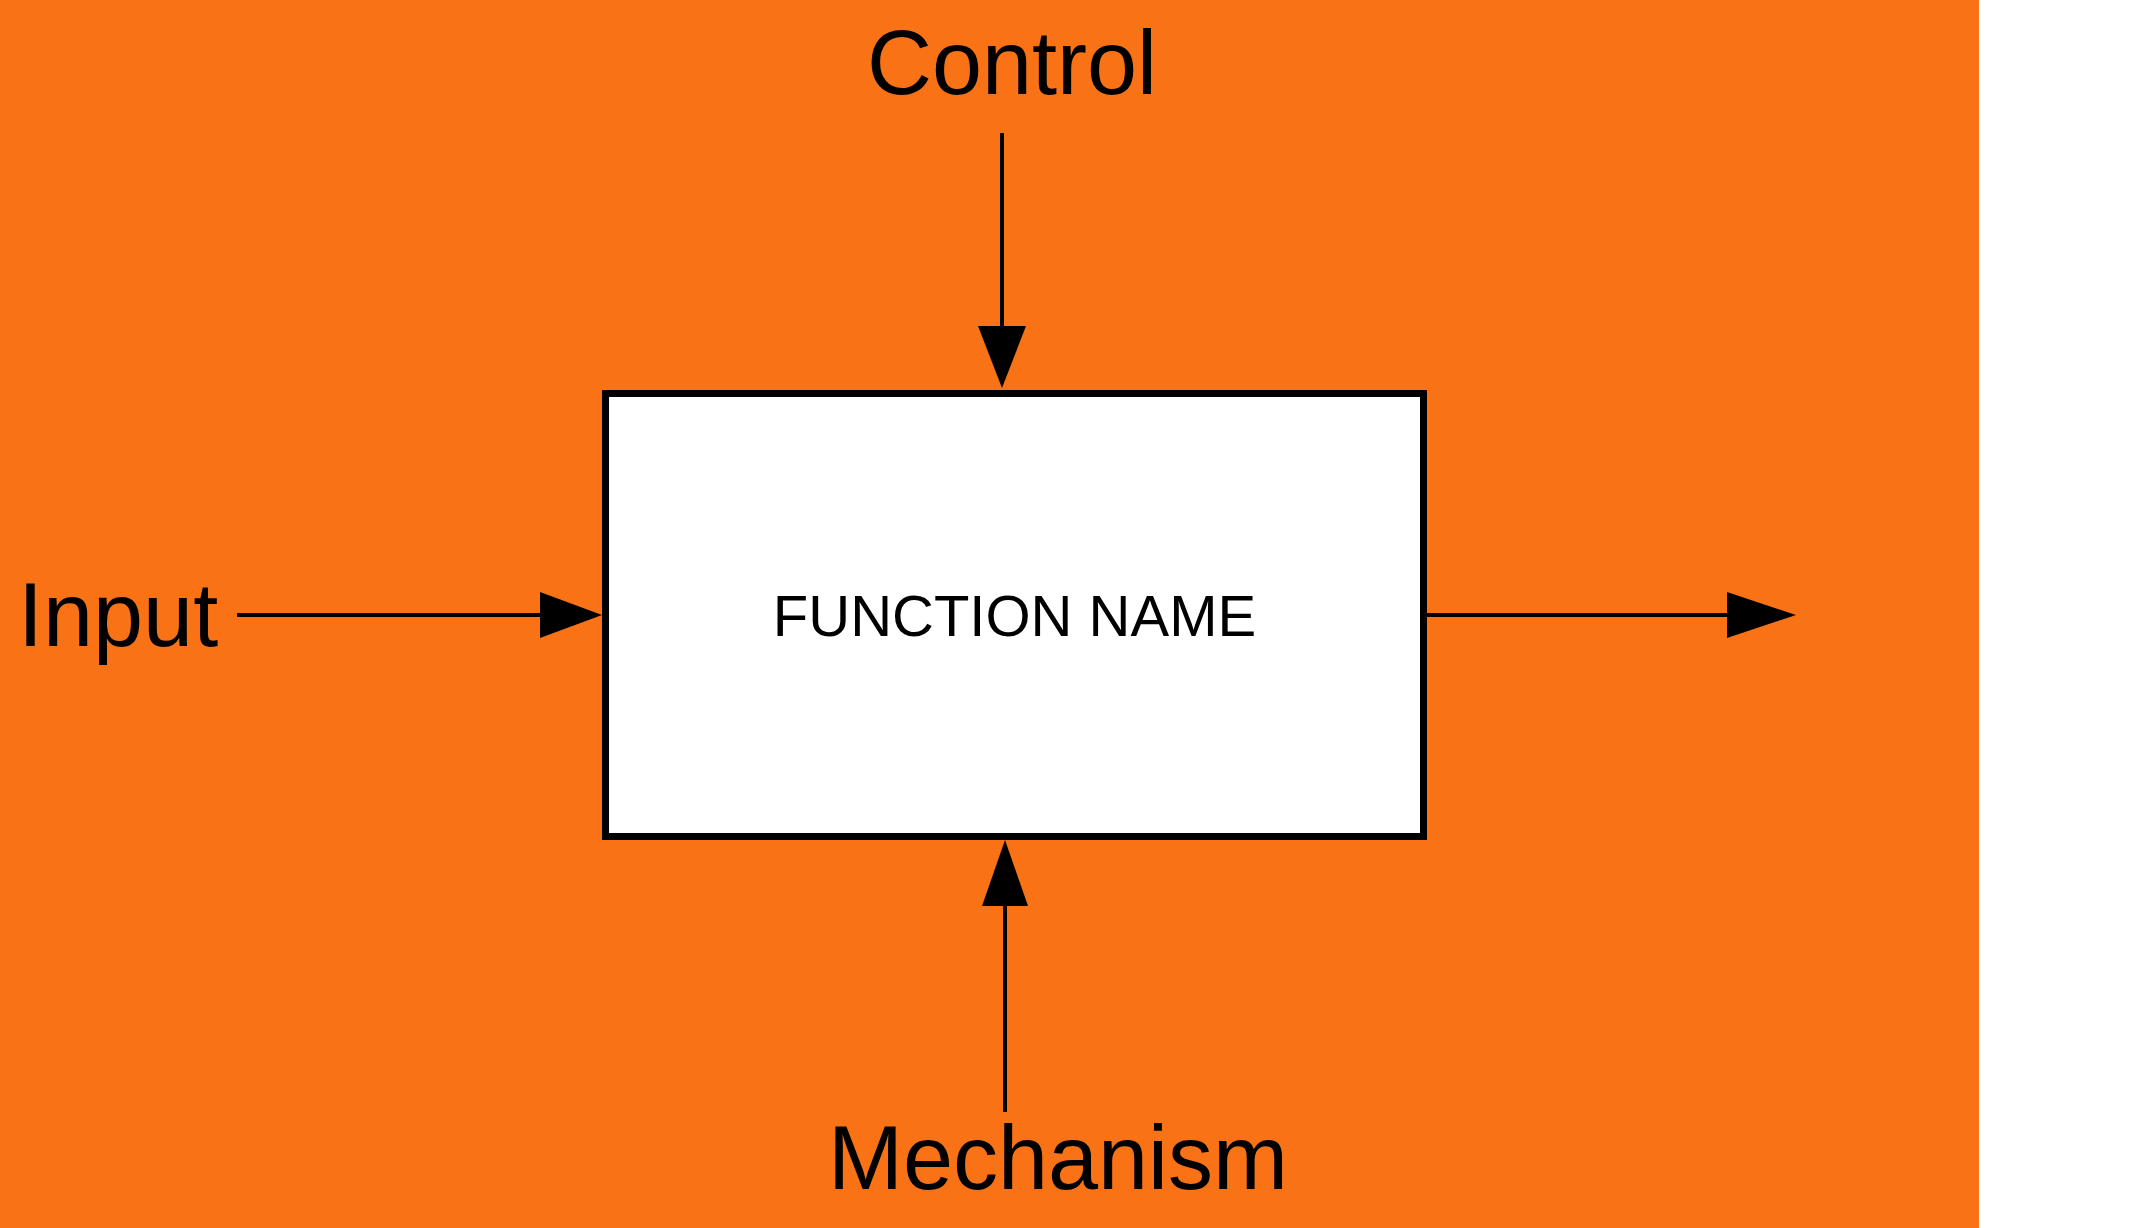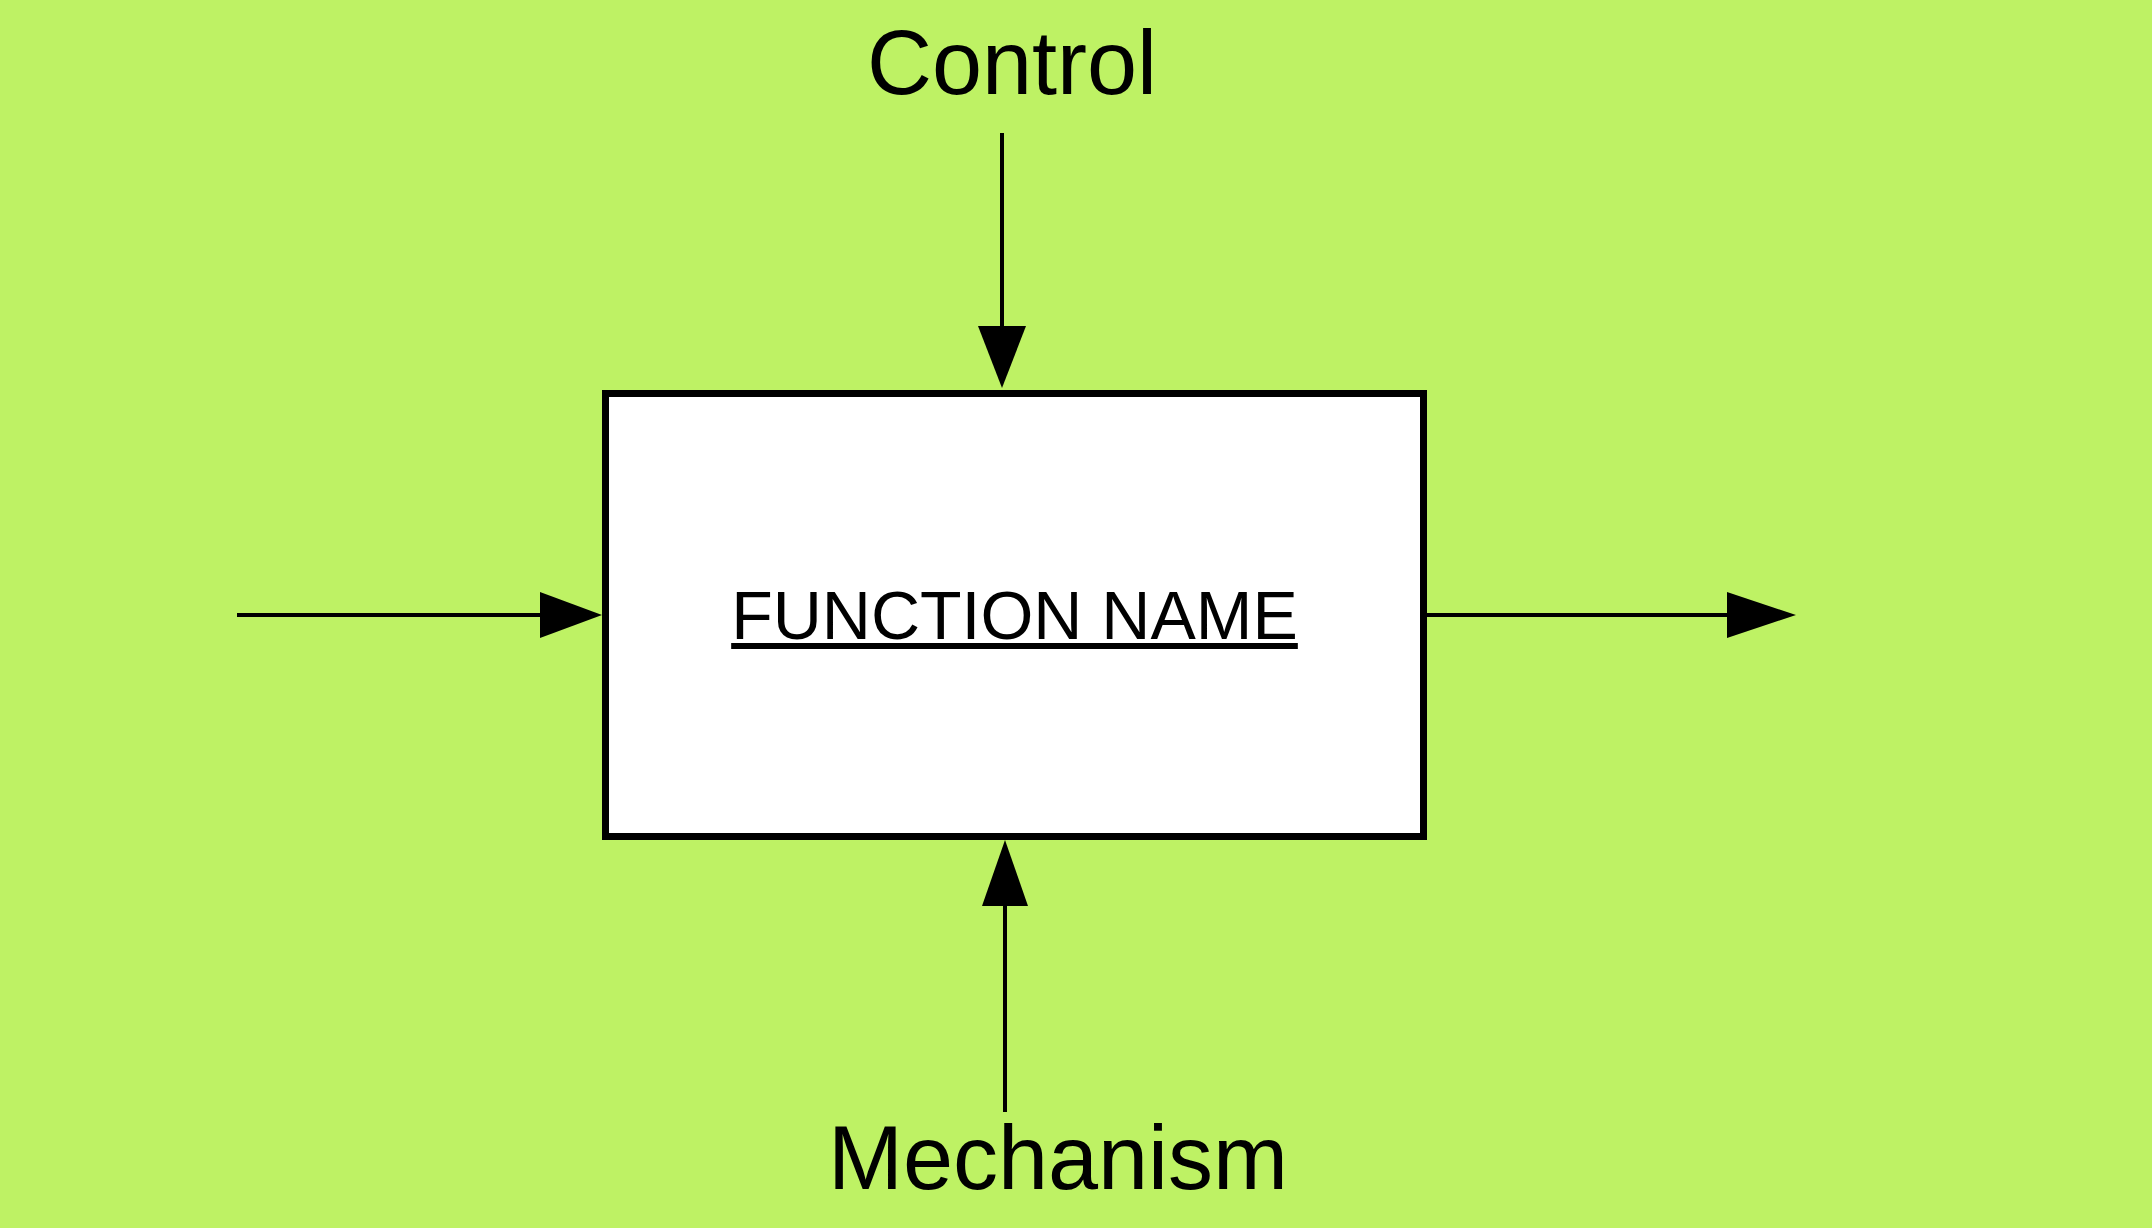--- a/index.html
+++ b/index.html
@@ -5,46 +5,45 @@
   * { margin: 0; padding: 0; box-sizing: border-box; }
   html, body {
     width: 2152px;
     height: 1228px;
     background: #ffffff;
     font-family: "Liberation Sans", "DejaVu Sans", sans-serif;
     overflow: hidden;
   }
   .canvas {
     position: relative;
-    width: 2152px;
+    width: 1979px;
     height: 1228px;
-    background: #bef264;
+    background: #f97316;
     color: #000000;
     padding-left: 32px;
   }
 
   
   .function-box {
     position: absolute;
     left: 602px;
     top: 390px;
     width: 825px;
     height: 450px;
     border: 7px solid #000000;
     background: #ffffff;
     display: flex;
     align-items: center;
     justify-content: center;
   }
   .function-box .box-label {
-    font-size: 68px;
+    font-size: 58px;
     letter-spacing: 0px;
     color: #000000;
     white-space: nowrap;
-    text-decoration: underline;
   }
 
   
   .edge-label {
     position: absolute;
     font-size: 90px;
     line-height: 90px;
     color: #000000;
     white-space: nowrap;
   }
@@ -89,20 +88,21 @@
 </style>
 </head>
 <body>
 
 <div class="canvas">
 
   <div class="edge-label label-control">Control</div>
   <div class="arrow-line line-control"></div>
   <div class="arrowhead head-control"></div>
 
+  <div class="edge-label label-input">Input</div>
   <div class="arrow-line line-input"></div>
   <div class="arrowhead head-input"></div>
 
   <div class="function-box">
     <span class="box-label">FUNCTION NAME</span>
   </div>
 
   <div class="arrow-line line-output"></div>
   <div class="arrowhead head-output"></div>
 

